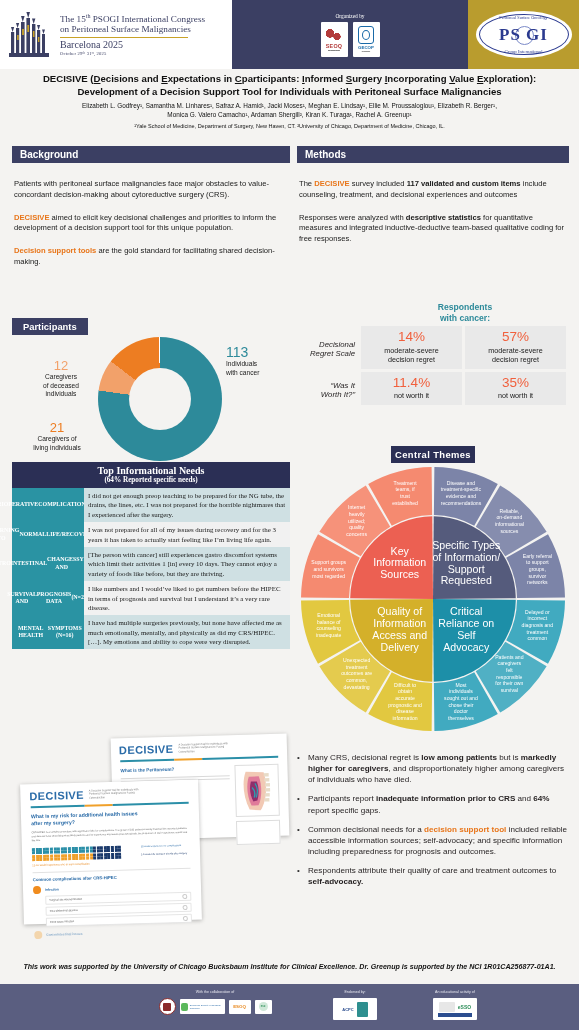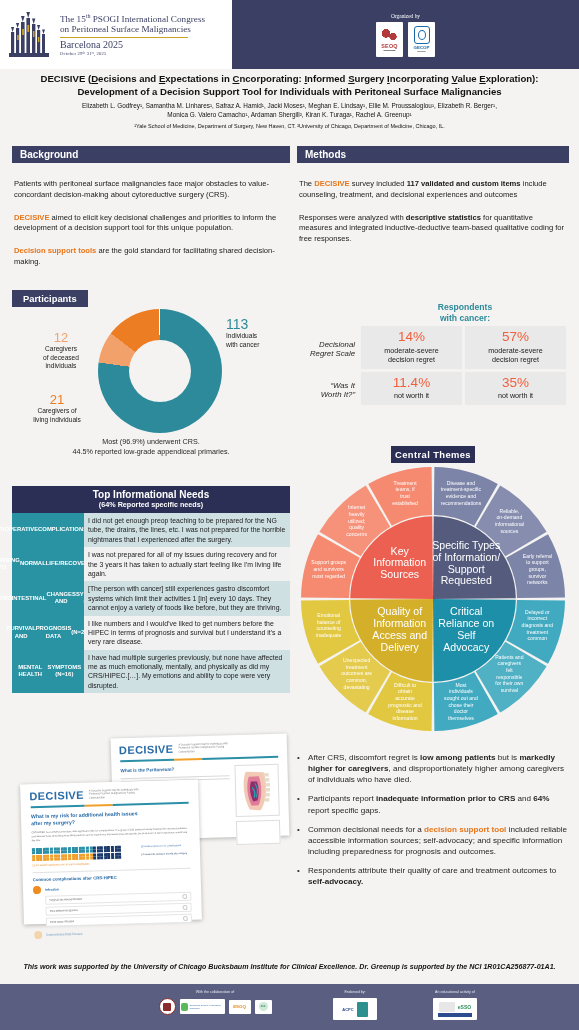--- a/index.html
+++ b/index.html
@@ -171,25 +171,34 @@
           <div class="seoq-s">▬▬▬▬▬</div>
         </div>
         <div class="org-box">
           <div class="gecop-art"></div>
           <div class="gecop-t">GECOP</div>
           <div class="gecop-s">▬▬▬▬</div>
         </div>
       </div>
     </div>
 
+    <div class="banner-right">
+      <div class="psogi">
+        <div class="psogi-ring"></div>
+        <div class="psogi-top">Peritoneal Surface Oncology</div>
+        <div class="psogi-glob"></div>
+        <div class="psogi-t">PS    GI</div>
+        <div class="psogi-bot">Group International</div>
+      </div>
+    </div>
   </div>
 
   <div class="titlewrap">
     <div class="ptitle">
-      <div id="title-line1"><span>DECISIVE (</span><u>D</u><span>ecisions and </span><u>E</u><span>xpectations in </span><u>C</u><span>ncorporating: </span><u>I</u><span>nformed </span><u>S</u><span>urgery </span><u>I</u><span>ncorporating </span><u>V</u><span>alue </span><u>E</u><span>xploration):</span></div>
+      <div id="title-line1"><span>DECISIVE (</span><u>D</u><span>ecisions and </span><u>E</u><span>xpectations in </span><u>C</u><span>participants: </span><u>I</u><span>nformed </span><u>S</u><span>urgery </span><u>I</u><span>ncorporating </span><u>V</u><span>alue </span><u>E</u><span>xploration):</span></div>
       <div>Development of a Decision Support Tool for Individuals with Peritoneal Surface Malignancies</div>
     </div>
     <div class="authors">Elizabeth L. Godfrey¹,  Samantha M. Linhares¹, Safraz A. Hamid¹, Jacki Moses¹, Meghan E. Lindsay¹, Ellie M. Proussaloglou¹, Elizabeth R. Berger¹,</div>
     <div class="authors" style="margin-top:0">Monica G. Valero Camacho¹, Ardaman Shergill², Kiran K. Turaga¹, Rachel A. Greenup¹</div>
     <div class="affil">¹Yale School of Medicine, Department of Surgery, New Haven, CT. ²University of Chicago, Department of Medicine, Chicago, IL.</div>
   </div>
 
   <div class="col colL" style="top:146px;">
     <div class="sec-hd">Background</div>
     <div class="body-txt">
@@ -200,21 +209,21 @@
   </div>
 
   <div class="col colR" style="top:146px;">
     <div class="sec-hd">Methods</div>
     <div class="body-txt">
       <p><span>The </span><span class="hl">DECISIVE</span><span> survey included </span><span class="bd">117 validated and custom items</span><span> include counseling, treatment, and decisional experiences and outcomes</span></p>
       <p><span>Responses were analyzed with </span><span class="bd">descriptive statistics</span><span> for quantitative measures and integrated inductive-deductive team-based qualitative coding for free responses.</span></p>
     </div>
   </div>
 
-  <div class="col colL" style="top:288px;">
+  <div class="col colL" style="top:316px;">
     <div class="part-hd">Participants</div>
     <div class="donutwrap">
       <div class="donut"></div>
       <div class="lbl-113">
         <div class="n-teal">113</div>
         <div class="sub-sm">Individuals<br>with cancer</div>
       </div>
       <div class="lbl-12">
         <div class="n-peach">12</div>
         <div class="sub-sm">Caregivers<br>of deceased<br>individuals</div>
@@ -269,21 +278,21 @@
           <div class="rg-small">not worth it</div>
         </div>
         <div class="rg-cell">
           <div class="rg-big">35%</div>
           <div class="rg-small">not worth it</div>
         </div>
       </div>
     </div>
   </div>
 
-  <div class="col colL" style="top:486px;">
+  <div class="col colL" style="top:462px;font-family:Liberation Serif, serif;">
     <div class="needs-hd">
       <div class="t1">Top Informational Needs</div>
       <div class="t2">(64% Reported specific needs)</div>
     </div>
     <div class="needs-tbl" id="needs-table">
         <div class="needs-row alt">
           <div class="needs-k">
             <span>PERIOPERATIVE</span>
             <br>
             <span>COMPLICATIONS</span>
@@ -574,21 +583,21 @@
           <div style="font-size:3.3px;color:#2b6ca8;font-weight:bold;margin-left:4px;">Gastrointestinal issues</div>
         </div>
       </div>
     </div>
   </div>
 
   <div class="col colR" style="top:752px;">
     <div class="concl" id="concl-list">
         <div class="cbul">
           <div class="cdot">•</div>
-          <div style="flex: 1 1 0%;"><span>After CRS, discomfort regret is </span><span class="bd">low among patients</span><span> but is </span><span class="bd">markedly higher for caregivers</span><span>, and disproportionately higher among caregivers of individuals who have died.</span></div>
+          <div style="flex: 1 1 0%;"><span>Many CRS, decisional regret is </span><span class="bd">low among patients</span><span> but is </span><span class="bd">markedly higher for caregivers</span><span>, and disproportionately higher among caregivers of individuals who have died.</span></div>
         </div>
         <div class="cbul">
           <div class="cdot">•</div>
           <div style="flex: 1 1 0%;"><span>Participants report </span><span class="bd">inadequate information prior to CRS</span><span> and </span><span class="bd">64%</span><span> report specific gaps.</span></div>
         </div>
         <div class="cbul">
           <div class="cdot">•</div>
           <div style="flex: 1 1 0%;"><span>Common decisional needs for a </span><span class="hl">decision support tool</span><span> included reliable accessible information sources; self-advocacy; and specific information including preparedness for prognosis and outcomes.</span></div>
         </div>
         <div class="cbul">

